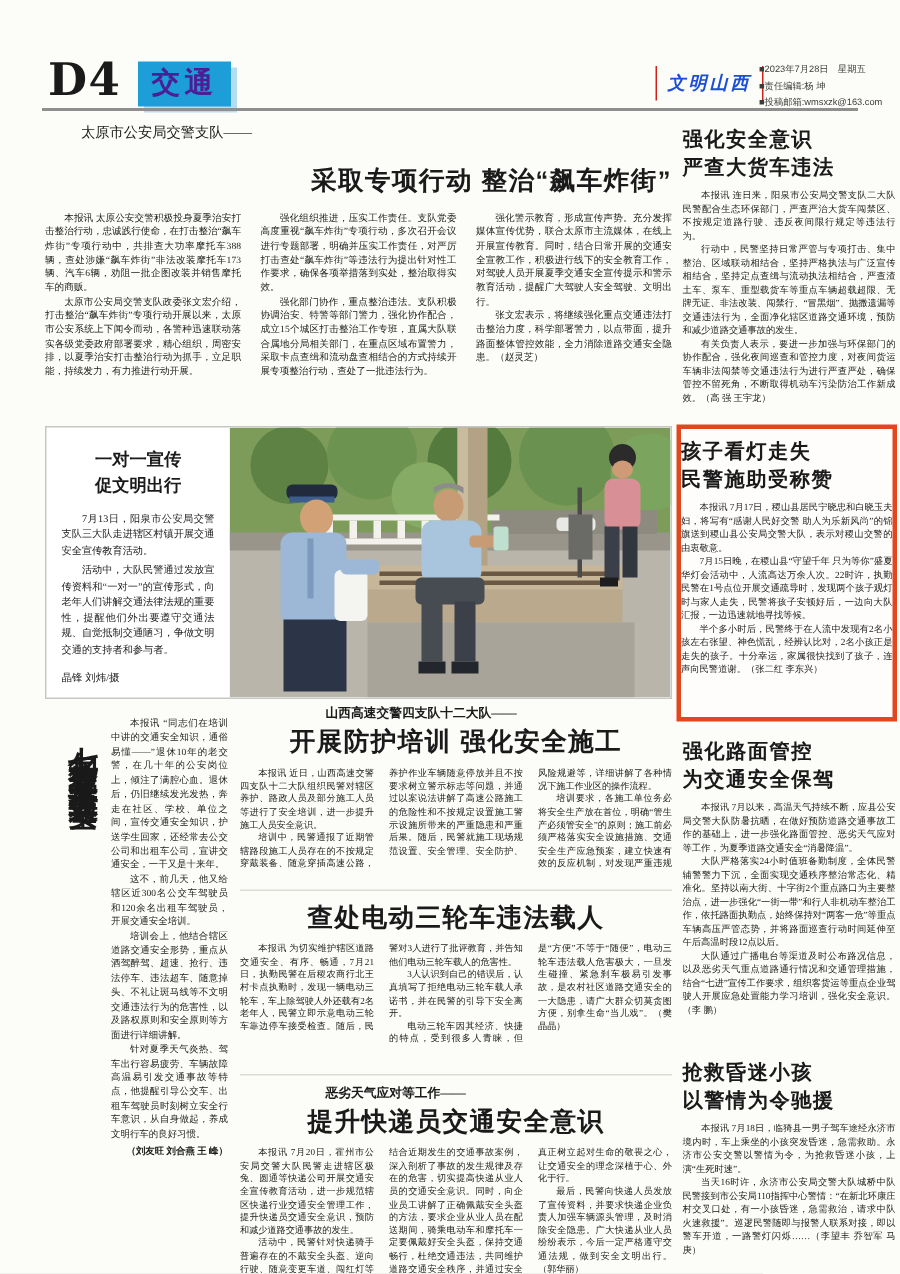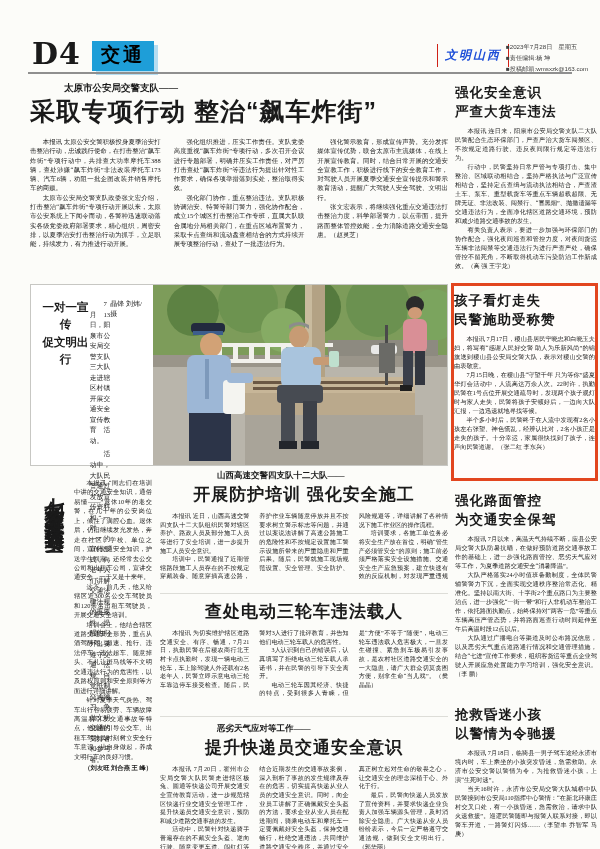--- a/index.html
+++ b/index.html
@@ -2,47 +2,47 @@
 <html><head>
 <meta charset="utf-8">
 <style>
   html,body{margin:0;padding:0;background:#e8e8e4;}
   .page{position:relative;width:600px;height:849px;margin:0 auto;background:#fcfcf9;
         font-family:"Liberation Serif",serif;color:#1a1a1a;overflow:hidden;}
 
   
   .pagenum{position:absolute;left:32px;top:36px;font-size:30px;font-weight:bold;
            font-family:"DejaVu Serif",serif;letter-spacing:1px;}
-  .section-badge{position:absolute;left:92px;top:41px;background:#1e9ed8;color:#000000;
+  .section-badge{position:absolute;left:92px;top:41px;background:#1e9ed8;color:#4c1d95;
            font-size:19px;font-weight:bold;padding:1px 9px 3px;letter-spacing:3px;
            font-family:"Liberation Sans",sans-serif;box-shadow:4px 4px 0 #b5ddf1;}
   .masthead{position:absolute;left:437px;top:44px;color:#1d4ed8;font-size:12px;font-weight:bold;
            font-style:italic;border-left:1.5px solid #cf2117;border-right:1.5px solid #cf2117;
            padding:3px 7px;letter-spacing:2px;white-space:nowrap;}
   .pubinfo{position:absolute;left:506px;top:41px;font-size:6.2px;color:#3c3c3c;line-height:1.8;
            font-family:"Liberation Sans",sans-serif;white-space:nowrap;}
   .toprule{position:absolute;left:28px;top:72px;width:544px;height:2px;background:#8f8f8f;}
 
   
   p{margin:0;text-indent:2em;}
   .jt{text-align:justify;}
   .byline{text-align:right;font-weight:bold;text-indent:0;}
 
   
   .lead{position:absolute;left:30px;top:82px;width:418px;}
-  .lead .kicker{font-size:9.5px;font-weight:bold;margin-left:34px;}
-  .lead .headline{font-size:25px;font-weight:bold;text-align:left;letter-spacing:1px;
-                  margin:0 0 9px;font-family:"Liberation Sans",sans-serif;}
+  .lead .kicker{font-size:9.5px;font-weight:normal;margin-left:24px;}
+  .lead .headline{font-size:17px;font-weight:bold;text-align:right;letter-spacing:1px;
+                  margin:14px 0 9px;font-family:"Liberation Sans",sans-serif;}
   .lead .body{column-count:3;column-gap:13px;height:132px;overflow:hidden;
               font-size:6.4px;line-height:1.45;}
 
   
   .photo-wrap{position:absolute;left:30px;top:284px;width:418px;height:182px;
               border:1px solid #c7c7c3;box-sizing:border-box;display:flex;background:#fff;}
-  .caption{width:122px;box-sizing:border-box;padding:14px 10px 8px;display:flex;}
+  .caption{width:122px;box-sizing:border-box;padding:14px 10px 8px;display:flex;flex-direction:column;}
   .caption .ct{font-size:11.5px;font-weight:bold;text-align:center;line-height:1.5;margin-bottom:8px;}
   .caption .cb{font-size:6.8px;line-height:1.55;text-align:justify;flex:1;}
   .caption .cb p{margin-bottom:3px;}
   .caption .credit{font-size:7px;font-weight:normal;text-align:left;}
   .photo{flex:1;overflow:hidden;}
 
   
   .seven{position:absolute;left:30px;top:478px;width:122px;height:366px;overflow:hidden;
          font-size:6.3px;line-height:1.5;text-align:justify;}
   .vhead{float:left;writing-mode:vertical-rl;font-size:20px;font-weight:bold;line-height:1.1;

